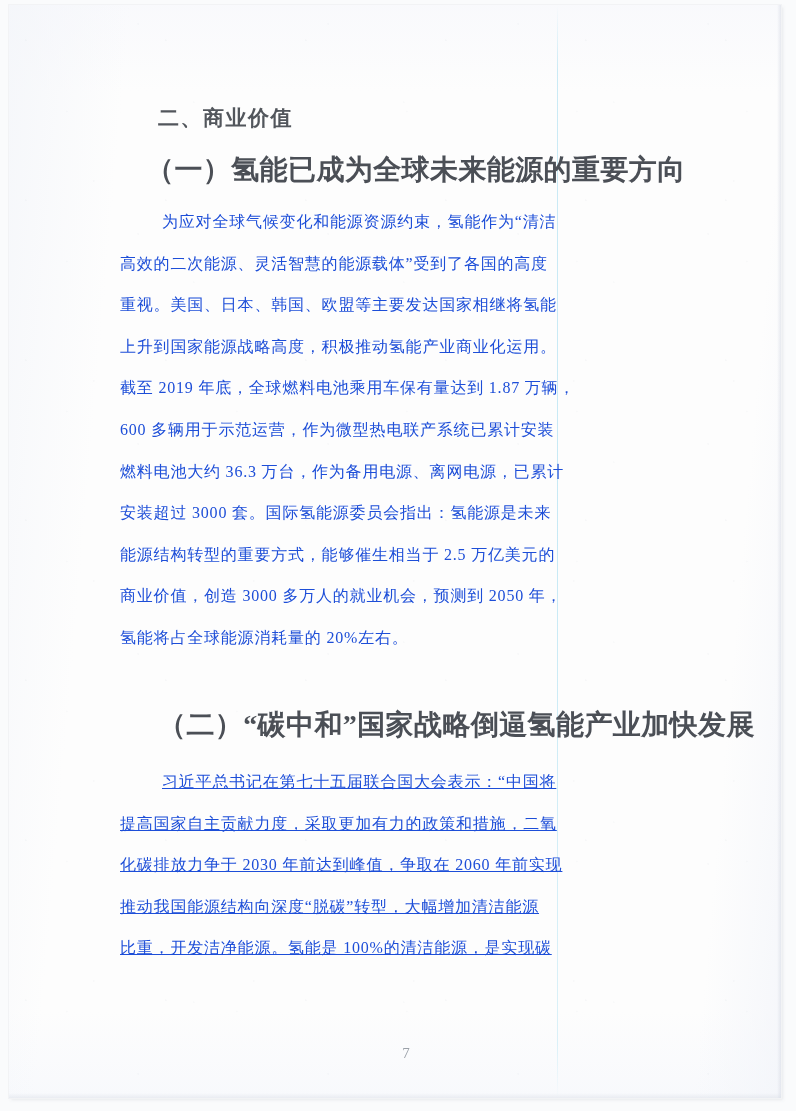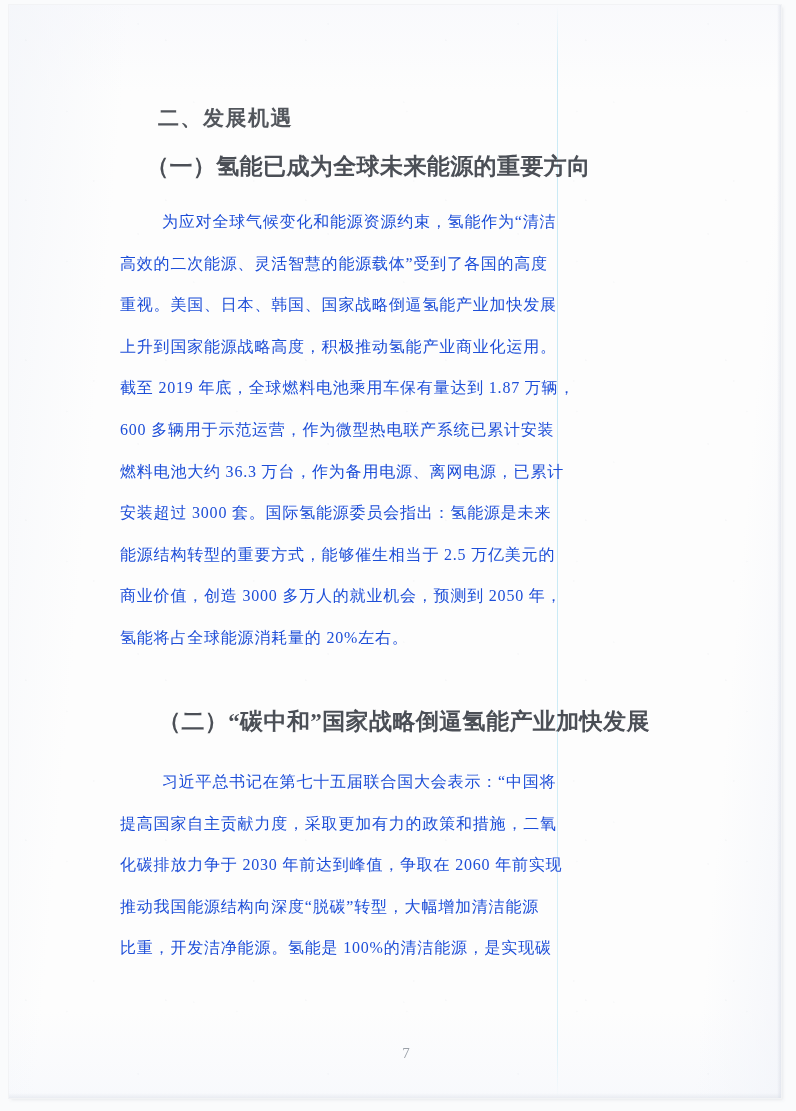--- a/index.html
+++ b/index.html
@@ -95,21 +95,21 @@
     color: #52565c;
     letter-spacing: 1.5px;
     margin: 0;
     padding-left: 38px;
     line-height: 1.2;
     white-space: nowrap;
   }
 
   .sub-heading {
     font-family: "Liberation Serif", "DejaVu Serif", serif;
-    font-size: 23px;
+    font-size: 28px;
     font-weight: 700;
     color: #4b4f56;
     letter-spacing: 0.4px;
     margin: 0;
     padding-left: 26px;
     line-height: 1.2;
     white-space: nowrap;
   }
 
   .para {
@@ -128,21 +128,21 @@
   }
   .para .ln.indent {
     text-indent: 42px;
   }
 
   
   #h-section   { position: absolute; left: 0;  top: 100px; }
   #h-sub-one   { position: absolute; left: 0;  top: 148px; }
   #p-one       { position: absolute; left: 0;  top: 196px; width: 572px; }
   #h-sub-two   { position: absolute; left: 12px;  top: 703px; }
-  #p-two       { position: absolute; left: 0;  top: 756px; width: 572px; }
+  #p-two       { position: absolute; left: 0;  top: 756px; width: 572px; text-decoration: underline; }
 
   #page-number {
     position: absolute;
     left: 0;
     top: 1040px;
     width: 572px;
     text-align: center;
     font-size: 15px;
     color: #9aa0a8;
     font-family: "Liberation Serif", "DejaVu Serif", serif;
@@ -170,28 +170,28 @@
   <div id="page-sheet">
 
     <div id="paper-tint"></div>
     <div id="scan-noise"></div>
     <div id="scan-line"></div>
     <div id="right-edge"></div>
     <div id="bottom-edge"></div>
 
     <div id="text-body">
 
-      <h1 id="h-section" class="sec-heading">二、发展机遇</h1>
+      <h1 id="h-section" class="sec-heading">二、商业价值</h1>
 
       <h2 id="h-sub-one" class="sub-heading">（一）氢能已成为全球未来能源的重要方向</h2>
 
       <div id="p-one" class="para">
         <span class="ln indent">为应对全球气候变化和能源资源约束，氢能作为“清洁</span>
         <span class="ln">高效的二次能源、灵活智慧的能源载体”受到了各国的高度</span>
-        <span class="ln">重视。美国、日本、韩国、国家战略倒逼氢能产业加快发展</span>
+        <span class="ln">重视。美国、日本、韩国、欧盟等主要发达国家相继将氢能</span>
         <span class="ln">上升到国家能源战略高度，积极推动氢能产业商业化运用。</span>
         <span class="ln">截至 2019 年底，全球燃料电池乘用车保有量达到 1.87 万辆，</span>
         <span class="ln">600 多辆用于示范运营，作为微型热电联产系统已累计安装</span>
         <span class="ln">燃料电池大约 36.3 万台，作为备用电源、离网电源，已累计</span>
         <span class="ln">安装超过 3000 套。国际氢能源委员会指出：氢能源是未来</span>
         <span class="ln">能源结构转型的重要方式，能够催生相当于 2.5 万亿美元的</span>
         <span class="ln">商业价值，创造 3000 多万人的就业机会，预测到 2050 年，</span>
         <span class="ln">氢能将占全球能源消耗量的 20%左右。</span>
       </div>
 

